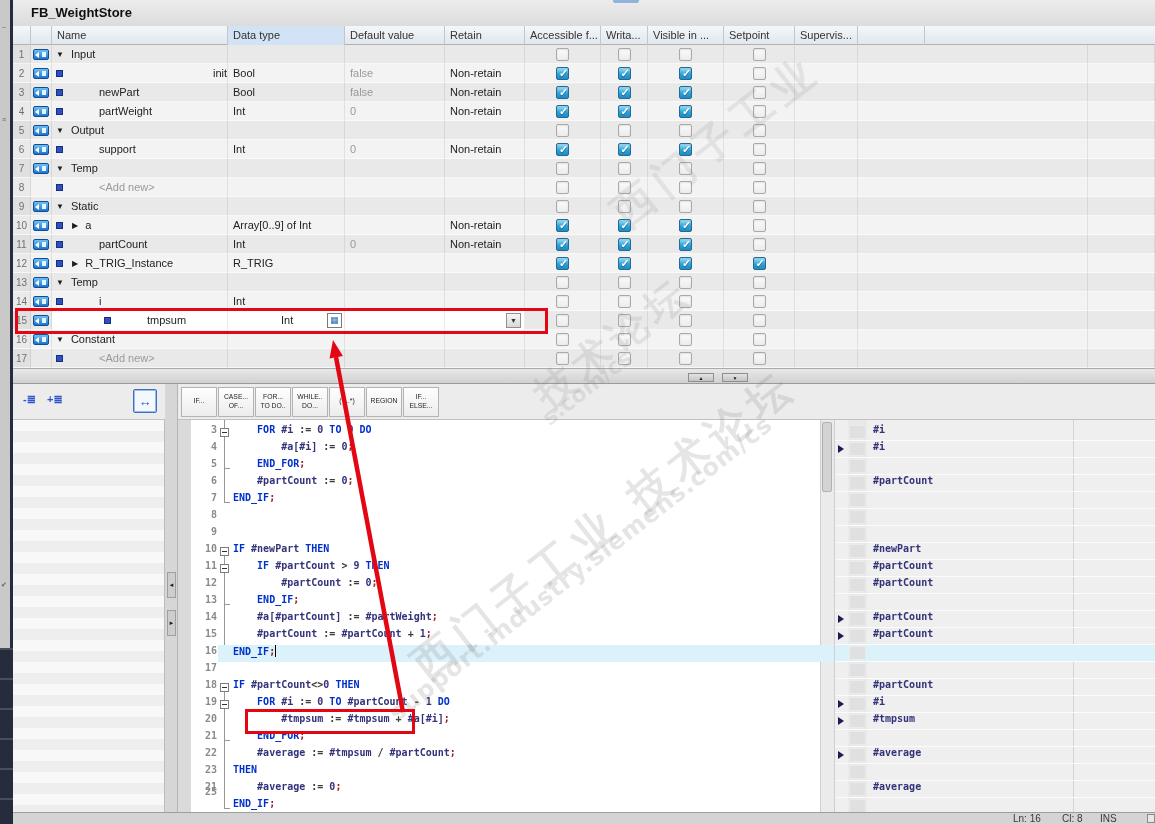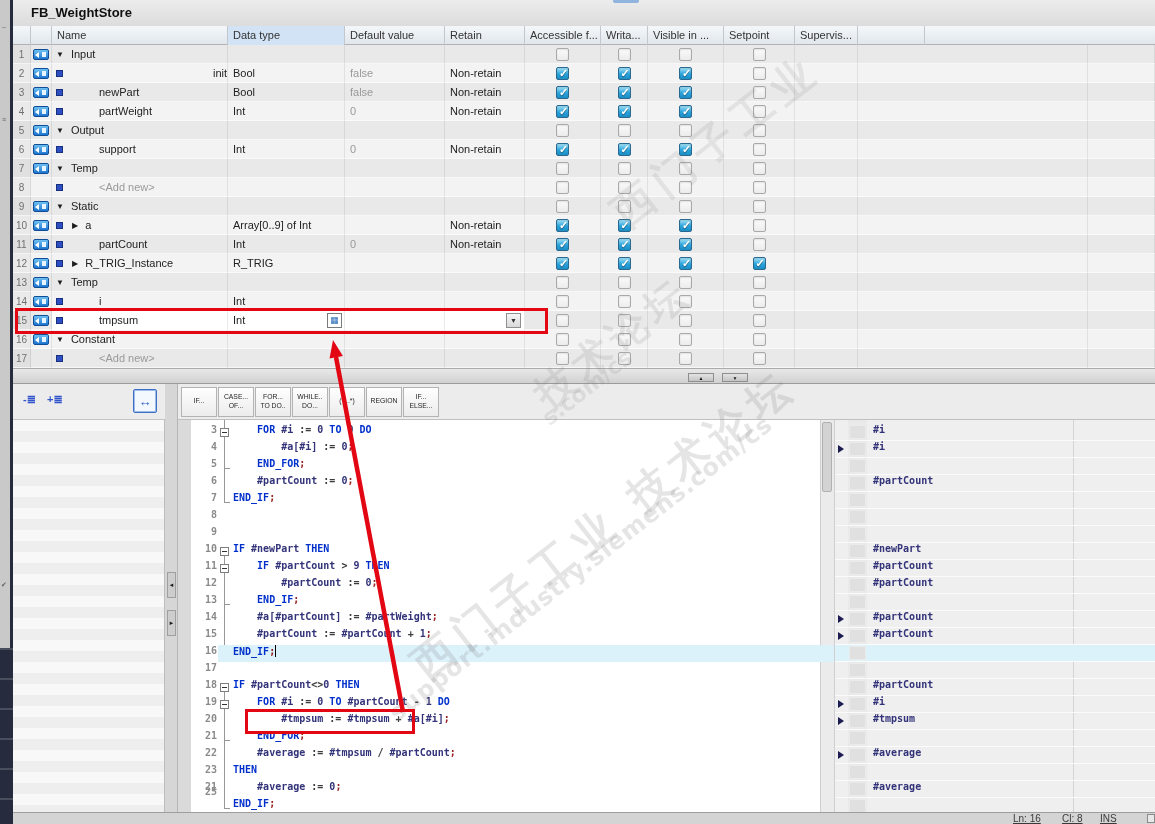--- a/index.html
+++ b/index.html
@@ -25,21 +25,21 @@
       overflow:hidden;white-space:nowrap;flex:none;}
   .th-hl{background:#d2e3f5;}
   .tr{display:flex;height:19px;}
   .odd{background:#e9e9e9;}
   .even{background:#f3f3f3;}
   .td{box-sizing:border-box;height:19px;border-right:1px solid rgba(110,110,110,.14);
       border-bottom:1px solid rgba(255,255,255,.65);display:flex;align-items:center;
       overflow:hidden;white-space:nowrap;flex:none;position:relative;}
   .numc{justify-content:center;color:#6f6f6f;font-size:10px;background:rgba(0,0,0,.035);}
   .gray{color:#9a9a9a;}
-  .white-bg{background:#ffffff;}
+  .white-bg{background:#ffffff;padding-left:48px;}
   .pad{padding-left:5px;}
 
   .tag-icon{width:16px;height:11px;border-radius:2px;flex:none;margin-left:2px;position:relative;
             background:linear-gradient(180deg,#6ec1f2,#1d74cf);border:1px solid #0f4d97;box-sizing:border-box;}
   .tag-icon:before{content:"";position:absolute;left:1px;top:2px;border-top:3px solid transparent;
             border-bottom:3px solid transparent;border-right:4px solid #ffffff;}
   .tag-icon:after{content:"";position:absolute;right:2px;top:2px;width:4px;height:5px;background:#e8f4ff;}
   .bullet{width:7px;height:7px;background:#2e4fc4;border:1px solid #16307e;box-sizing:border-box;flex:none;margin-left:4px;}
   .tri{font-size:8px;color:#1c1c1c;margin-left:4px;flex:none;}
   .exp{font-size:8px;color:#1c1c1c;margin-left:9px;flex:none;}
@@ -116,21 +116,21 @@
   .mrow{position:absolute;left:0;width:321px;height:17px;border-bottom:1px solid #fbfbfb;box-sizing:border-box;}
   .mrow.cur{background:#dcf2fb;}
   .mtext{position:absolute;left:38px;top:0;height:17px;line-height:17px;font:bold 10px "DejaVu Sans Mono",monospace;color:#33337a;}
   .marrow{position:absolute;left:3px;top:4px;width:0;height:0;border-left:6px solid #1c1c50;
           border-top:4px solid transparent;border-bottom:4px solid transparent;}
   .mbox{position:absolute;left:14px;top:1px;width:17px;height:14px;background:#e0e0e0;border:1px solid #ebebeb;box-sizing:border-box;}
 
   
   .statusbar{position:absolute;left:13px;top:812px;width:1142px;height:12px;background:#d4d4d4;
              border-top:1px solid #9d9d9d;box-sizing:border-box;font-size:10px;color:#3a3a3a;}
-  .st{position:absolute;top:0;text-decoration:underline;}
+  .st{position:absolute;top:0;}
   .st-frag{position:absolute;left:1134px;top:1px;width:8px;height:9px;border:1px solid #8a8a8a;background:#e8e8e8;box-sizing:border-box;}
 
   
   .wm{position:absolute;z-index:40;pointer-events:none;color:#808080;opacity:.20;font-weight:bold;
       white-space:nowrap;transform:rotate(-38deg);transform-origin:0 50%;font-family:"DejaVu Sans",sans-serif;}
   #wm1{left:418px;top:642px;font-size:42px;letter-spacing:8px;}
   #wm2{left:392px;top:702px;font-size:24px;letter-spacing:1px;}
   #wm3{left:540px;top:372px;font-size:40px;letter-spacing:6px;opacity:.16;}
   #wm4{left:545px;top:408px;font-size:22px;opacity:.16;}
   #wm5{left:618px;top:190px;font-size:42px;letter-spacing:8px;opacity:.14;}

